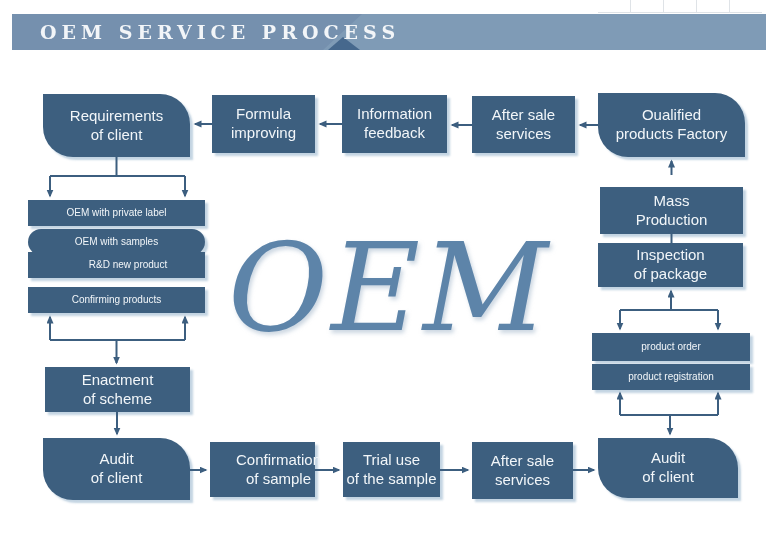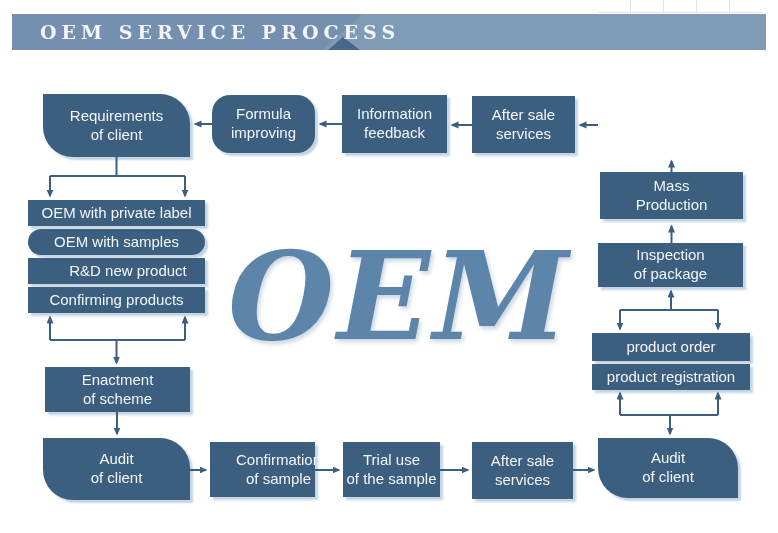--- a/index.html
+++ b/index.html
@@ -38,82 +38,83 @@
     background:var(--header-accent);
     clip-path:polygon(316px 36px,331px 23px,348px 36px);
   }
   .header-title{
     position:absolute;left:28px;top:0;height:36px;line-height:37px;
     font-family:"DejaVu Serif",serif;font-weight:600;font-size:19px;
     letter-spacing:5px;color:#f2f5f8;white-space:nowrap;
   }
   
   .watermark{
-    position:absolute;left:228px;top:226px;width:334px;height:150px;
-    text-align:right;font-family:"DejaVu Serif",serif;font-style:italic;
+    position:absolute;left:228px;top:218px;width:334px;height:150px;
+    text-align:left;font-family:"DejaVu Serif",serif;font-style:italic;
     font-size:122px;line-height:140px;letter-spacing:3px;
     color:var(--watermark-color);
     text-shadow:2px 3px 4px rgba(160,180,200,0.55);
-    font-weight:bold;
   }
   
   .node{
     position:absolute;background:var(--box-fill);color:var(--box-text);
     display:flex;align-items:center;justify-content:center;text-align:center;
     font-size:15px;line-height:1.25;white-space:pre-line;
     box-shadow:3px 3px 2px rgba(185,205,221,0.85);
   }
   .leaf{border-radius:0 30px 0 30px;}
-  .bar{font-size:15px;}
+  .bar{font-size:10px;}
   svg.connectors{position:absolute;left:0;top:0;pointer-events:none;}
 </style>
 </head>
 <body>
 
 <div id="stage">
 
   <div class="grid-artifact"></div>
 
   <div class="header-bar">
     <div class="header-light"></div>
     <div class="header-accent-tri"></div>
     <div class="header-title">OEM SERVICE PROCESS</div>
   </div>
 
   <div class="watermark">OEM</div>
 
   <div class="node leaf" style="left:43px;top:94px;width:147px;height:63px;text-align:center;">Requirements
 of client</div>
-  <div class="node" style="left:212px;top:95px;width:103px;height:58px;border-radius:18px;">Formula
+  <div class="node" style="left:212px;top:95px;width:103px;height:58px;">Formula
 improving</div>
   <div class="node" style="left:342px;top:95px;width:105px;height:58px;">Information
 feedback</div>
   <div class="node" style="left:472px;top:96px;width:103px;height:57px;">After sale
 services</div>
+  <div class="node leaf" style="left:598px;top:93px;width:147px;height:64px;">Oualified
+products Factory</div>
 
   <div class="node bar" style="left:28px;top:200px;width:177px;height:26px;">OEM with private label</div>
   <div class="node bar" style="left:28px;top:229px;width:177px;height:26px;border-radius:13px;">OEM with samples</div>
-  <div class="node bar" style="left:28px;top:258px;width:177px;height:26px;padding-left:23px;">R&amp;D new product</div>
+  <div class="node bar" style="left:28px;top:252px;width:177px;height:26px;padding-left:23px;">R&amp;D new product</div>
   <div class="node bar" style="left:28px;top:287px;width:177px;height:26px;">Confirming products</div>
 
   <div class="node" style="left:45px;top:367px;width:145px;height:45px;">Enactment
 of scheme</div>
   <div class="node leaf" style="left:43px;top:438px;width:147px;height:62px;">Audit
 of client</div>
 
   <div class="node" style="left:210px;top:442px;width:105px;height:55px;padding-left:32px;">Confirmation
 of sample</div>
   <div class="node" style="left:343px;top:442px;width:97px;height:55px;">Trial use
 of the sample</div>
   <div class="node" style="left:472px;top:442px;width:101px;height:57px;">After sale
 services</div>
   <div class="node leaf" style="left:598px;top:438px;width:140px;height:60px;">Audit
 of client</div>
 
-  <div class="node" style="left:600px;top:172px;width:143px;height:47px;">Mass
+  <div class="node" style="left:600px;top:187px;width:143px;height:47px;">Mass
 Production</div>
   <div class="node" style="left:598px;top:243px;width:145px;height:44px;">Inspection
 of package</div>
   <div class="node bar" style="left:592px;top:333px;width:158px;height:28px;">product order</div>
   <div class="node bar" style="left:592px;top:364px;width:158px;height:26px;">product registration</div>
 
   <svg class="connectors" width="778" height="533" viewBox="0 0 778 533">
     <defs>
       <marker id="ah" markerWidth="9" markerHeight="8" refX="6.5" refY="3.5" orient="auto" markerUnits="userSpaceOnUse">
         <path d="M0,0 L8,3.5 L0,7 Z" fill="#3c5e7f"></path>

